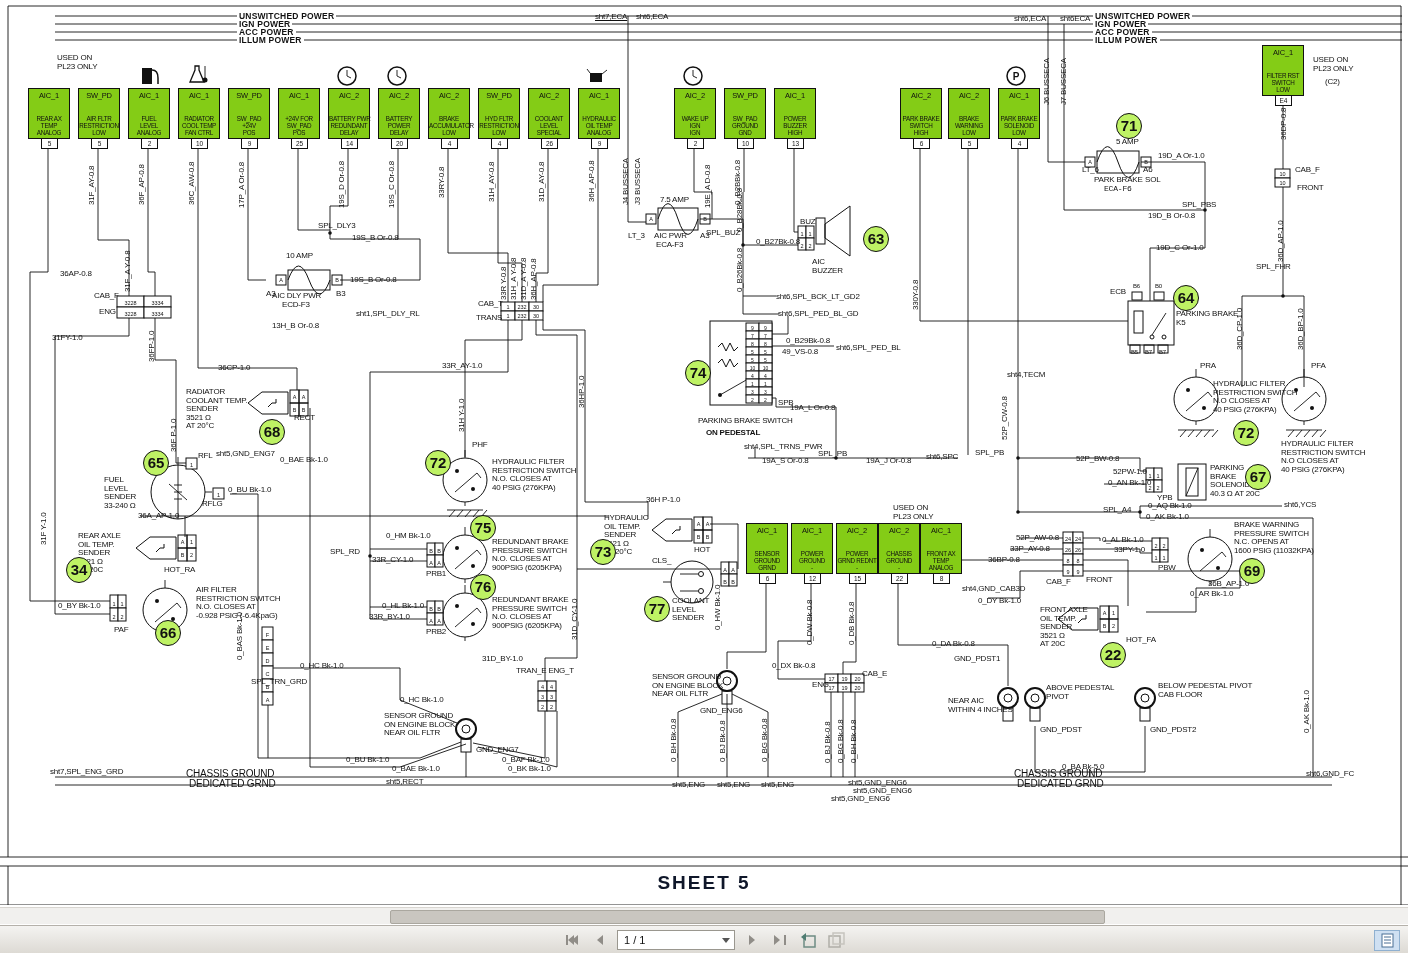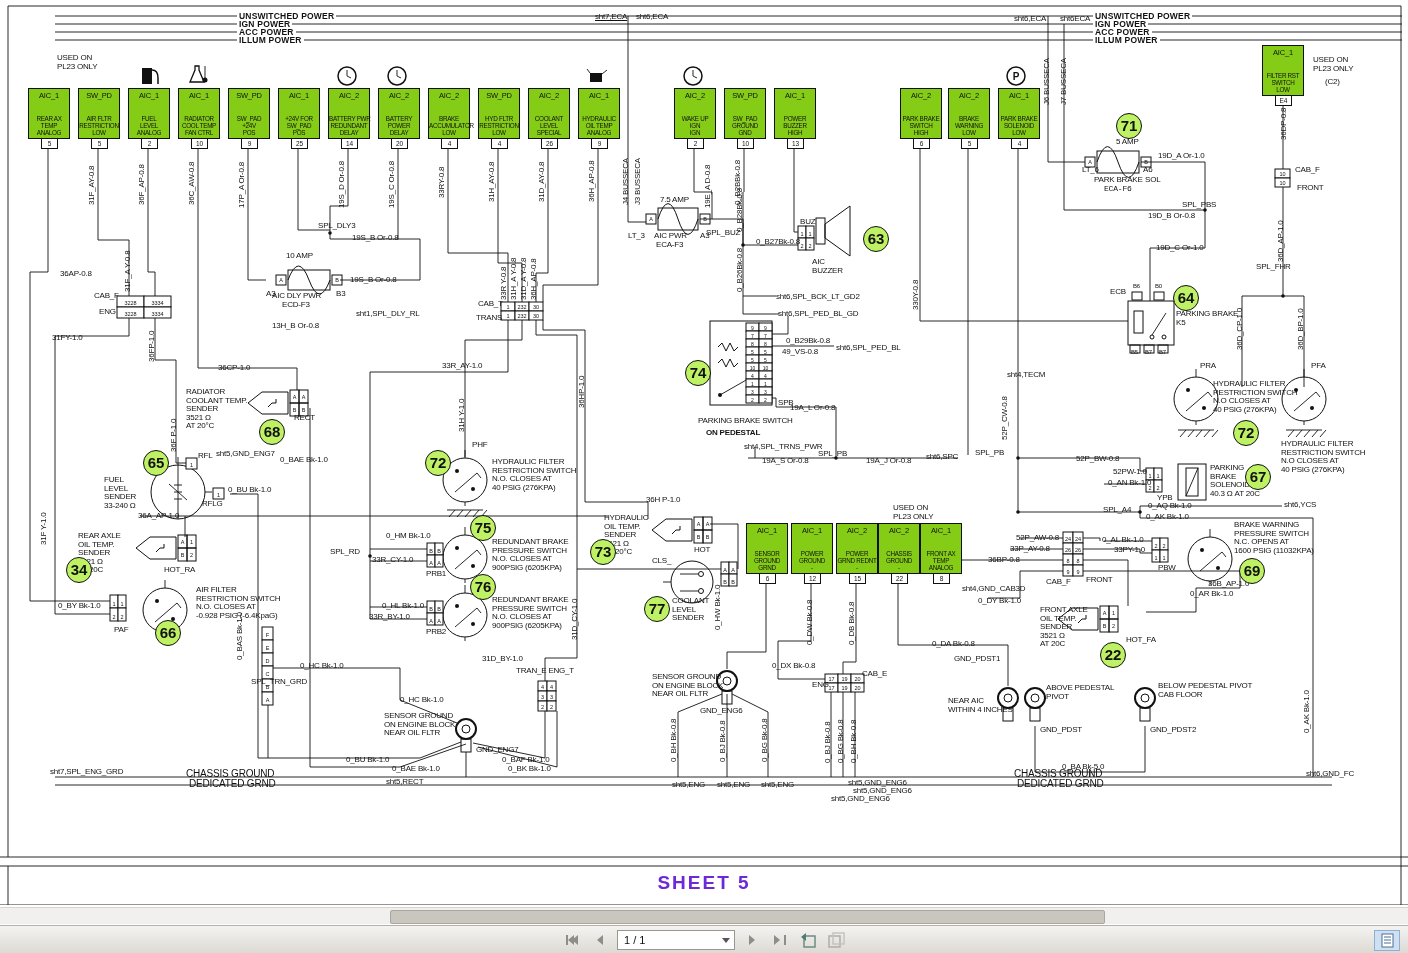--- a/index.html
+++ b/index.html
@@ -16,21 +16,21 @@
        letter-spacing:-0.3px;white-space:pre;}
   .pinbox{position:absolute;border:1px solid #111;background:#fff;font-size:6.5px;
        line-height:9px;text-align:center;width:15px;height:9px;}
   .callout{position:absolute;width:24px;height:24px;border:1.4px solid #111;border-radius:50%;
        text-align:center;line-height:23px;font-size:15px;font-weight:bold;background:#bef264;}
   .raillbl{position:absolute;font-size:8.5px;font-weight:bold;letter-spacing:0.2px;
        background:#fff;padding:0 2px;transform:translateY(-50%);white-space:nowrap;}
   #title{position:absolute;left:0;right:0;top:815px;text-align:center;font-size:17px;
        font-weight:bold;letter-spacing:1px;}
   #sheetband{position:absolute;left:0;right:0;top:872px;text-align:center;font-size:19px;
-       font-weight:bold;letter-spacing:2px;color:#6d28d9;}
+       font-weight:bold;letter-spacing:2px;color:#0f172a;}
   #hscroll{position:absolute;left:0;top:907px;width:1408px;height:16px;background:#f1f0ee;
        border-top:1px solid #d8d5d0;}
   #hthumb{position:absolute;left:390px;top:2px;width:713px;height:12px;background:#c9c6c0;
        border:1px solid #aaa79f;border-radius:2px;}
   #toolbar{position:absolute;left:0;top:925px;width:1408px;height:28px;
        background:linear-gradient(#f4f3f1,#dcd9d3);border-top:1px solid #b5b1aa;
        display:flex;align-items:center;justify-content:center;gap:6px;}
   .tbtn{width:22px;height:20px;display:flex;align-items:center;justify-content:center;cursor:pointer;}
   #pagebox{width:110px;height:18px;background:#fff;border:1px solid #9a978f;display:flex;
        align-items:center;font-size:11px;padding-left:6px;position:relative;}

